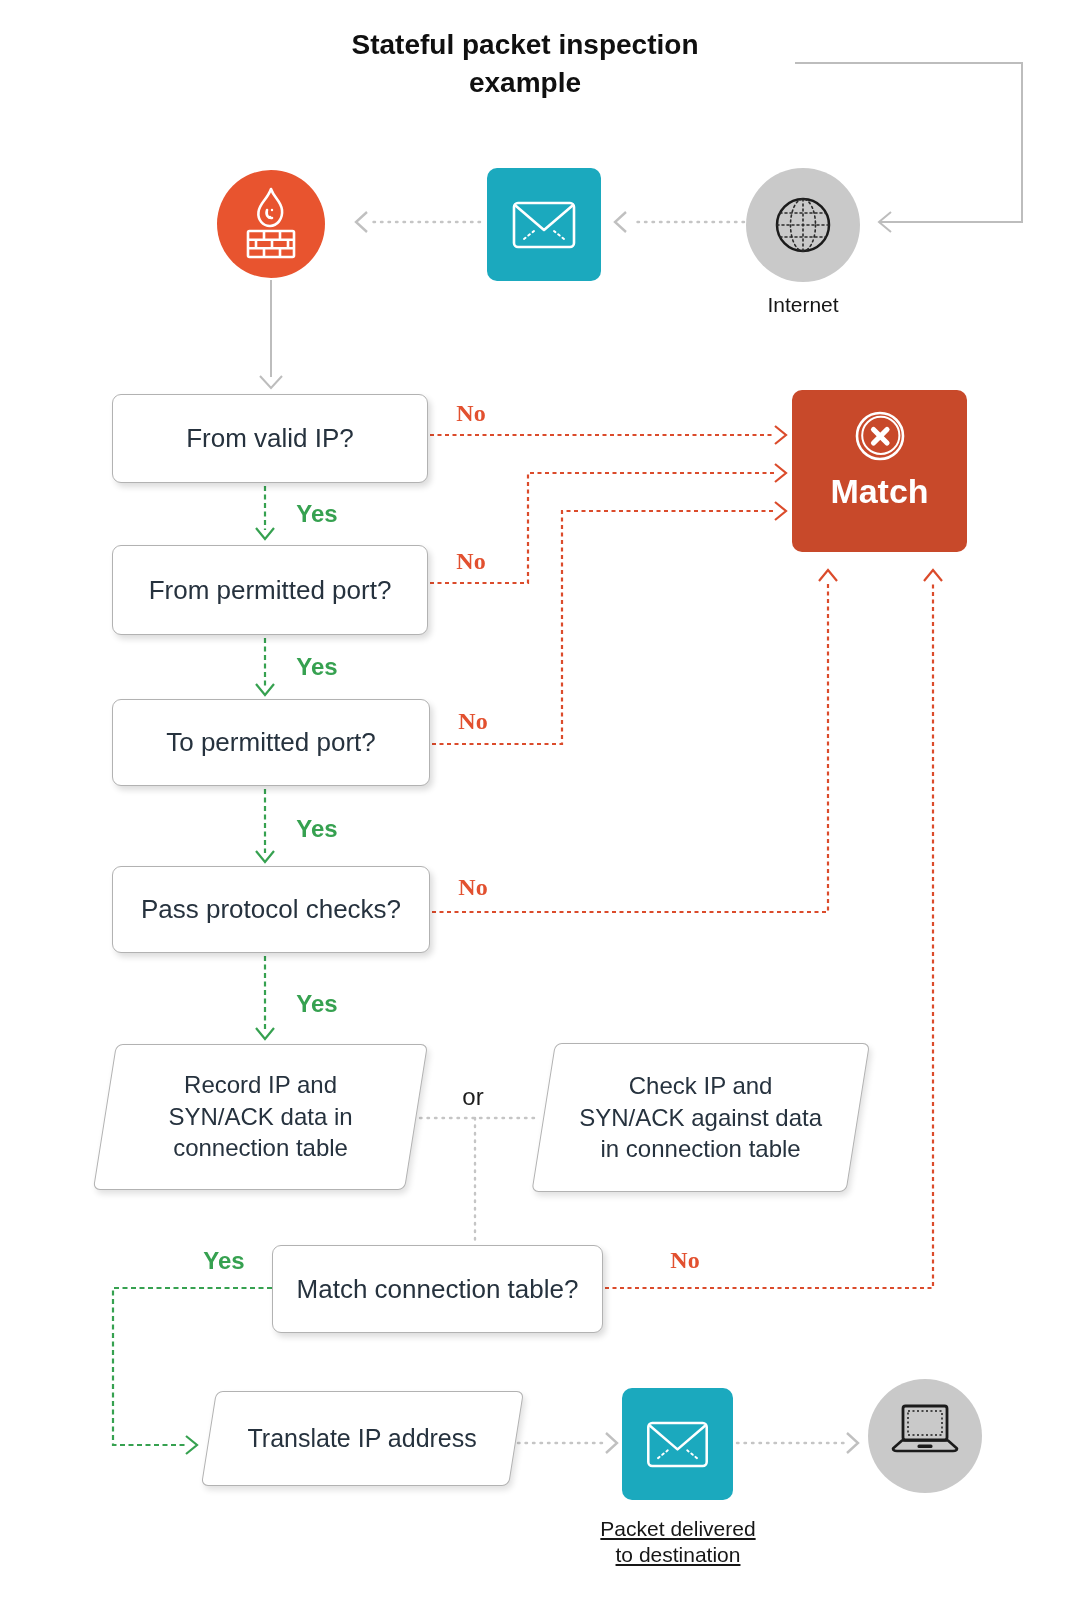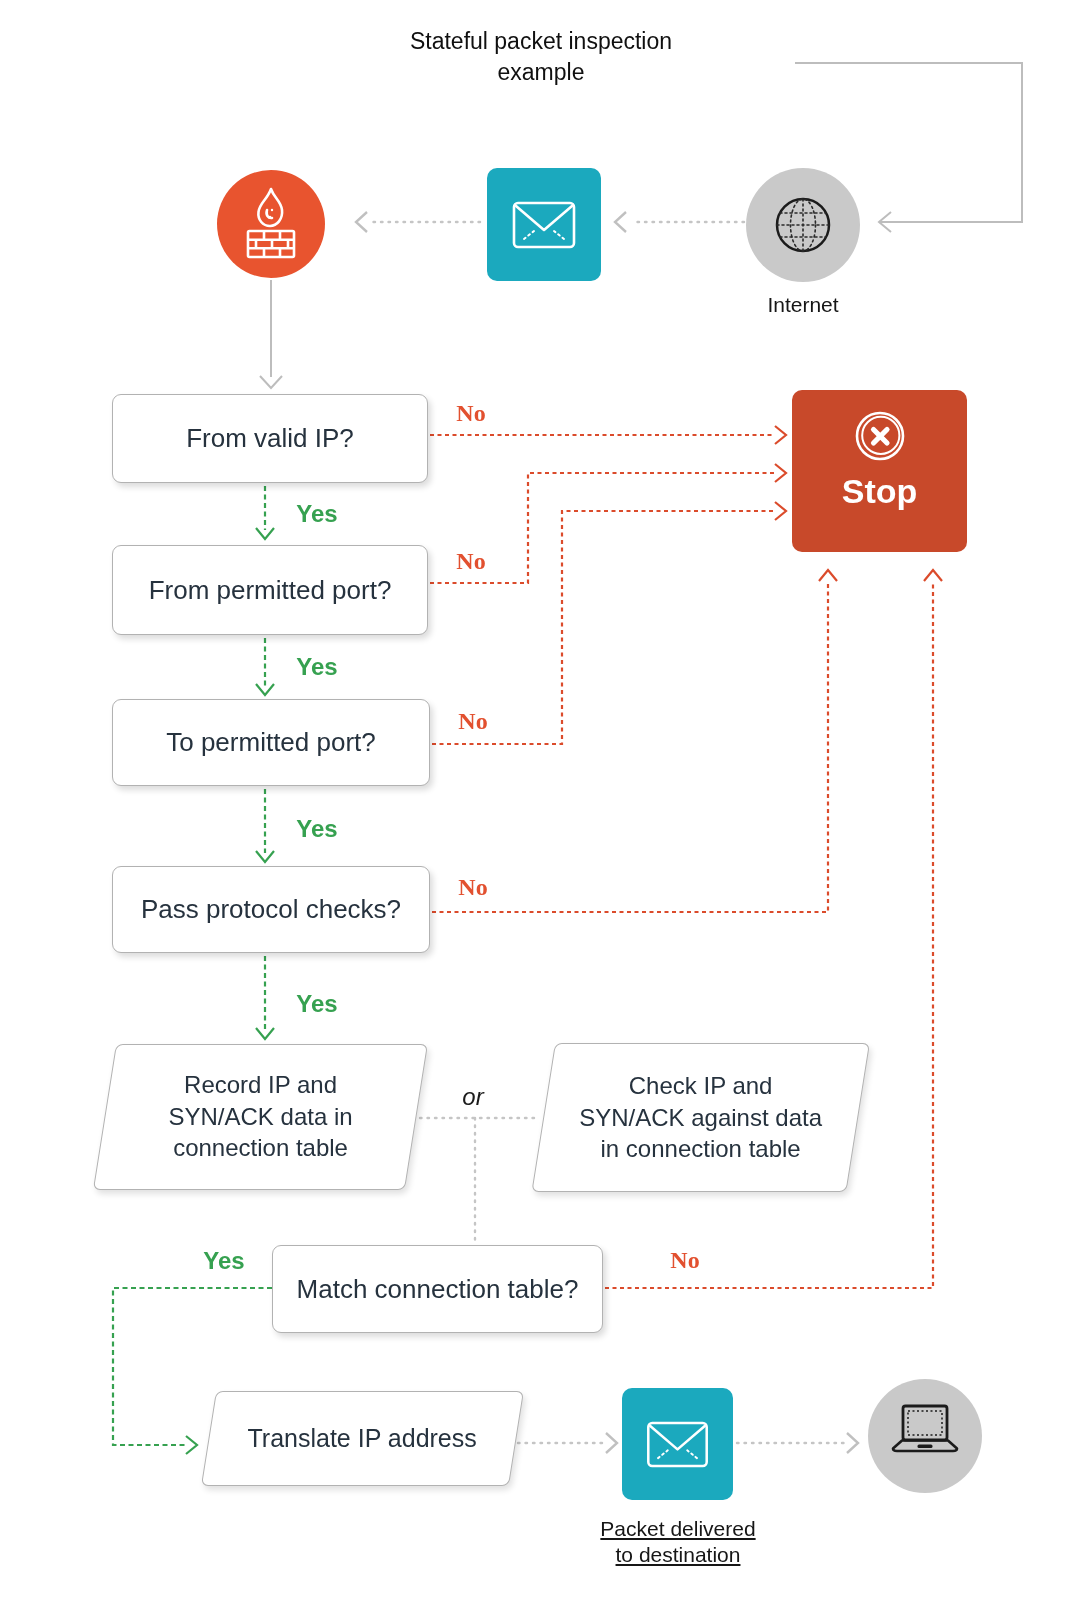--- a/index.html
+++ b/index.html
@@ -9,22 +9,22 @@
   }
   html,body{margin:0;padding:0;background:#fff;}
   #canvas{
     position:relative;width:1087px;height:1600px;background:#fff;overflow:hidden;
     font-family:"Liberation Sans","DejaVu Sans",sans-serif;color:var(--ink);
   }
   #wires{position:absolute;left:0;top:0;z-index:1;}
   .node{position:absolute;z-index:2;box-sizing:border-box;}
   .pre{white-space:pre-line;}
   .title{
-    left:316px;top:26px;width:450px;text-align:center;
-    font-size:23px;line-height:1.35;font-weight:normal;color:#101010;
+    left:300px;top:26px;width:450px;text-align:center;
+    font-size:28px;line-height:1.35;font-weight:bold;color:#101010;
   }
   .icon-circle{border-radius:50%;display:flex;align-items:center;justify-content:center;}
   .icon-square{border-radius:10px;display:flex;align-items:center;justify-content:center;}
   .caption{font-size:21px;line-height:1.22;text-align:center;color:#161616;}
   .dbox{
     background:#fff;border:1.4px solid var(--border);border-radius:9px;
     box-shadow:3px 4px 6px rgba(0,0,0,.14);
     display:flex;align-items:center;justify-content:center;
     font-size:26px;color:var(--text-dark);text-align:left;
   }
@@ -33,21 +33,21 @@
     box-shadow:3px 4px 6px rgba(0,0,0,.12);
     transform:skewX(-9deg);transform-origin:top left;
     display:flex;align-items:center;justify-content:center;
   }
   .para-text{
     transform:skewX(9deg);font-size:24px;line-height:1.32;color:var(--text-dark);
     text-align:center;
   }
   .yes{font-size:24px;font-weight:bold;color:var(--green);width:70px;text-align:center;}
   .no{font-size:24px;font-weight:bold;color:var(--no-red);width:70px;text-align:center;font-family:Liberation Serif, serif;}
-  .or{font-size:24px;font-style:italic;color:#1c1c1c;width:70px;text-align:center;}
+  .or{font-size:24px;color:#1c1c1c;width:70px;text-align:center;}
   .stop-box{
     left:792px;top:390px;width:175px;height:162px;border-radius:10px;
     background:var(--stop-red);display:flex;flex-direction:column;align-items:center;
   }
   .stop-label{color:#fff;font-weight:bold;font-size:34px;margin-top:6px;}
 </style>
 </head>
 <body>
 
 <div id="canvas">
@@ -171,21 +171,21 @@
 
   <div class="node stop-box">
     <svg width="60" height="60" viewBox="0 0 60 60" style="margin-top:16px;">
       <g stroke="#fff" fill="none" stroke-linecap="round">
         <circle cx="30" cy="30" r="23" stroke-width="2.6"></circle>
         <circle cx="30.8" cy="29.4" r="18.6" stroke-width="2"></circle>
         <line x1="23.5" y1="23.5" x2="37" y2="37" stroke-width="5.2"></line>
         <line x1="37" y1="23.5" x2="23.5" y2="37" stroke-width="5.2"></line>
       </g>
     </svg>
-    <div class="stop-label">Stop</div>
+    <div class="stop-label">Match</div>
   </div>
 
   <div class="node yes" style="left:282px;top:500px;">Yes</div>
   <div class="node yes" style="left:282px;top:653px;">Yes</div>
   <div class="node yes" style="left:282px;top:815px;">Yes</div>
   <div class="node yes" style="left:282px;top:990px;">Yes</div>
   <div class="node yes" style="left:189px;top:1247px;">Yes</div>
 
   <div class="node no" style="left:436px;top:400px;">No</div>
   <div class="node no" style="left:436px;top:548px;">No</div>

